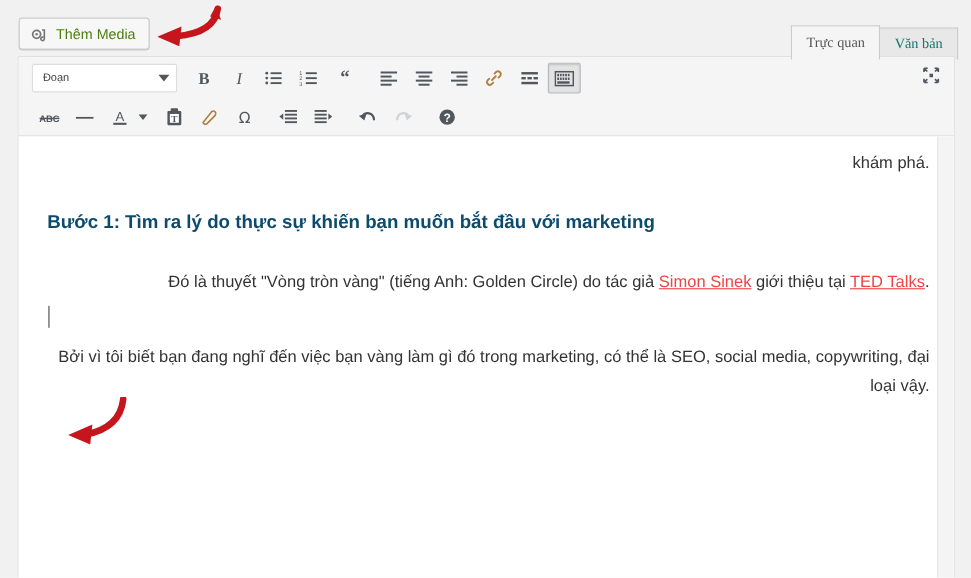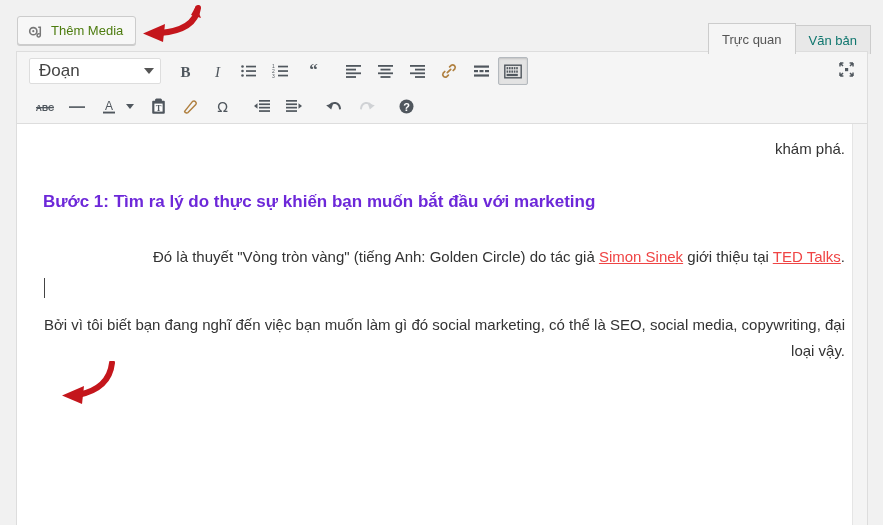--- a/index.html
+++ b/index.html
@@ -40,20 +40,21 @@
     box-shadow: 0 1px 0 #ccc;
   }
   .media-icon { display: block; width: 16px; height: 16px; }
 
   .editor-tabs {
     position: absolute;
     right: 12px; top: 22px;
     display: flex;
     align-items: flex-end;
     height: 31px;
+    font-family: Liberation Serif, serif;
   }
   .editor-tab {
     height: 29px;
     padding: 0 13px;
     display: flex; align-items: center;
     font-size: 13px;
     color: #0f766e;
     background: #e8e8e8;
     border: 1px solid #ccc;
     border-bottom: none;
@@ -96,21 +97,21 @@
 
   .fmt-select {
     margin-left: 8px;
     width: 132px;
     height: 26px;
     background: #fff;
     border: 1px solid #ddd;
     border-radius: 2px;
     display: flex; align-items: center;
     padding: 0 6px 0 9px;
-    font-size: 17px;
+    font-size: 10px;
     color: #444;
     cursor: pointer;
     position: relative;
   }
   .fmt-select .caret {
     margin-left: auto;
     width: 0; height: 0;
     border-left: 5px solid transparent;
     border-right: 5px solid transparent;
     border-top: 6px solid #555;
@@ -164,21 +165,21 @@
   }
   .content p {
     margin: 0 0 17px 0;
     text-align: right;
   }
   .content p.tight { margin-bottom: 15px; }
   .content h3.step {
     margin: 28px 0 30px 0;
     font-size: 17px;
     font-weight: bold;
-    color: #6d28d9;
+    color: #0c4a6e;
     line-height: 1.4;
   }
   .content a {
     color: #ef4444;
   }
   .caret-line {
     height: 22px;
     margin: -8px 0 12px 0;
     position: relative;
   }
@@ -499,21 +500,21 @@
       <h3 class="step">Bước 1: Tìm ra lý do thực sự khiến bạn muốn bắt đầu với marketing</h3>
 
 
       <p><span>Đó là thuyết "Vòng tròn vàng" (tiếng Anh: Golden Circle) do tác giả </span><a href="#">Simon Sinek</a><span> giới thiệu tại </span><a href="#">TED Talks</a><span>.</span></p>
 
       <div class="caret-line">
         <span class="text-caret"></span>
       </div>
 
 
-      <p>Bởi vì tôi biết bạn đang nghĩ đến việc bạn muốn làm gì đó social marketing, có thể là SEO, social media, copywriting, đại loại vậy.</p>
+      <p>Bởi vì tôi biết bạn đang nghĩ đến việc bạn vàng làm gì đó trong marketing, có thể là SEO, social media, copywriting, đại loại vậy.</p>
 
       <div class="scroll-gutter"></div>
     </div>
   </div>
 
   <span class="arrow arrow-top">
     <svg width="68" height="42" viewBox="0 0 68 42">
       <path d="M64 4 C62 18 50 27 26 29" fill="none" stroke="#c4161c" stroke-width="6" stroke-linecap="round"></path>
       <path d="M9 29.5 L31 20 L29 38 z" fill="#c4161c"></path>
       <path d="M62 2 L67 14 L57 11 z" fill="#c4161c"></path>

